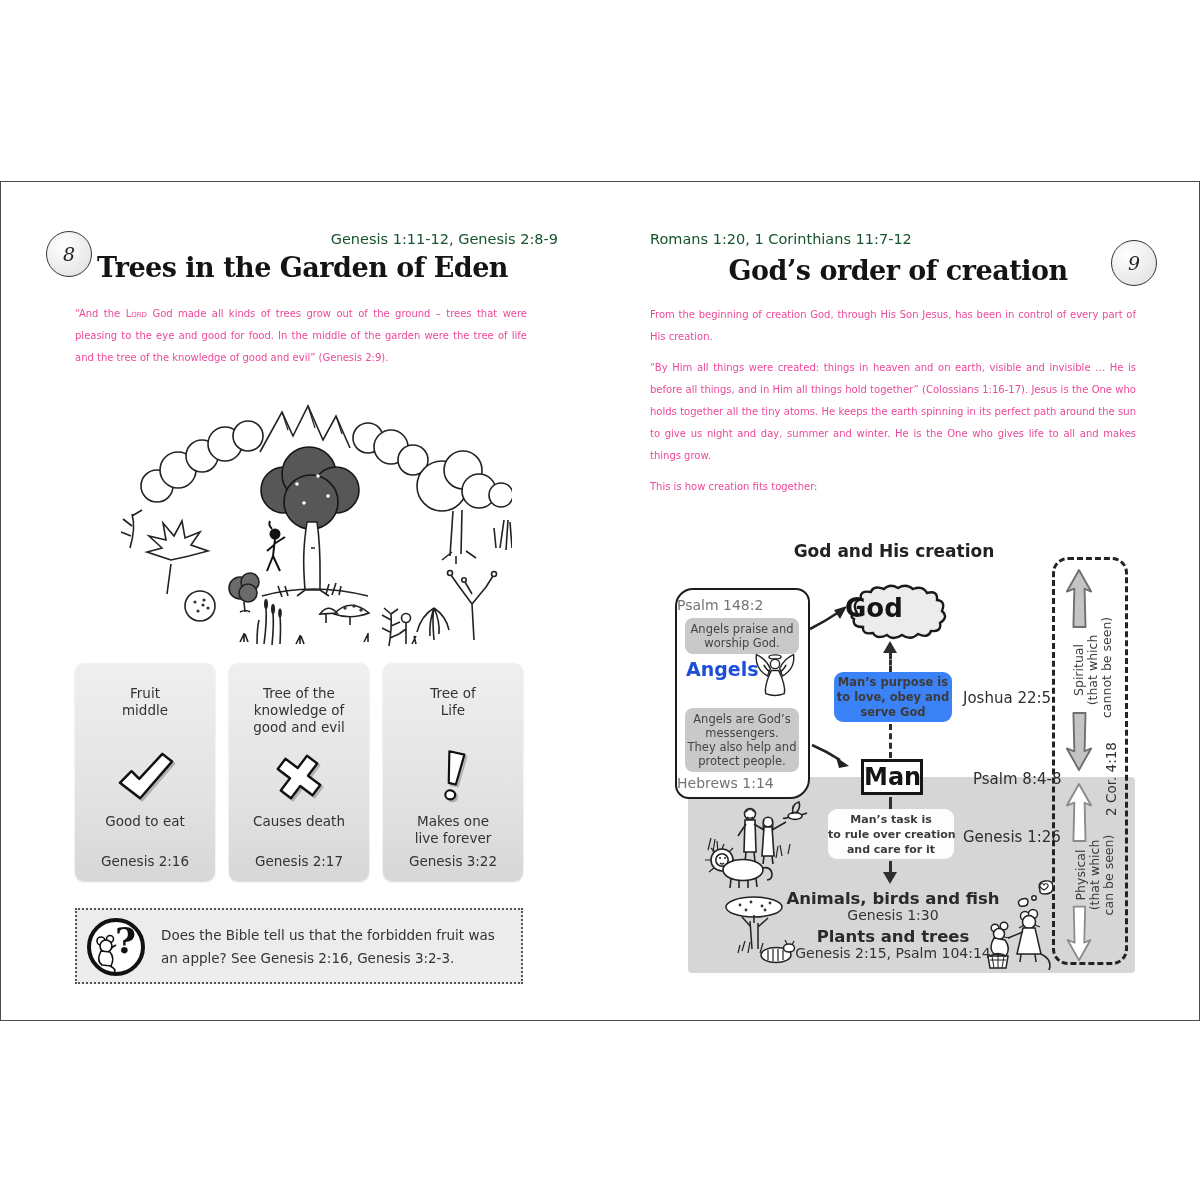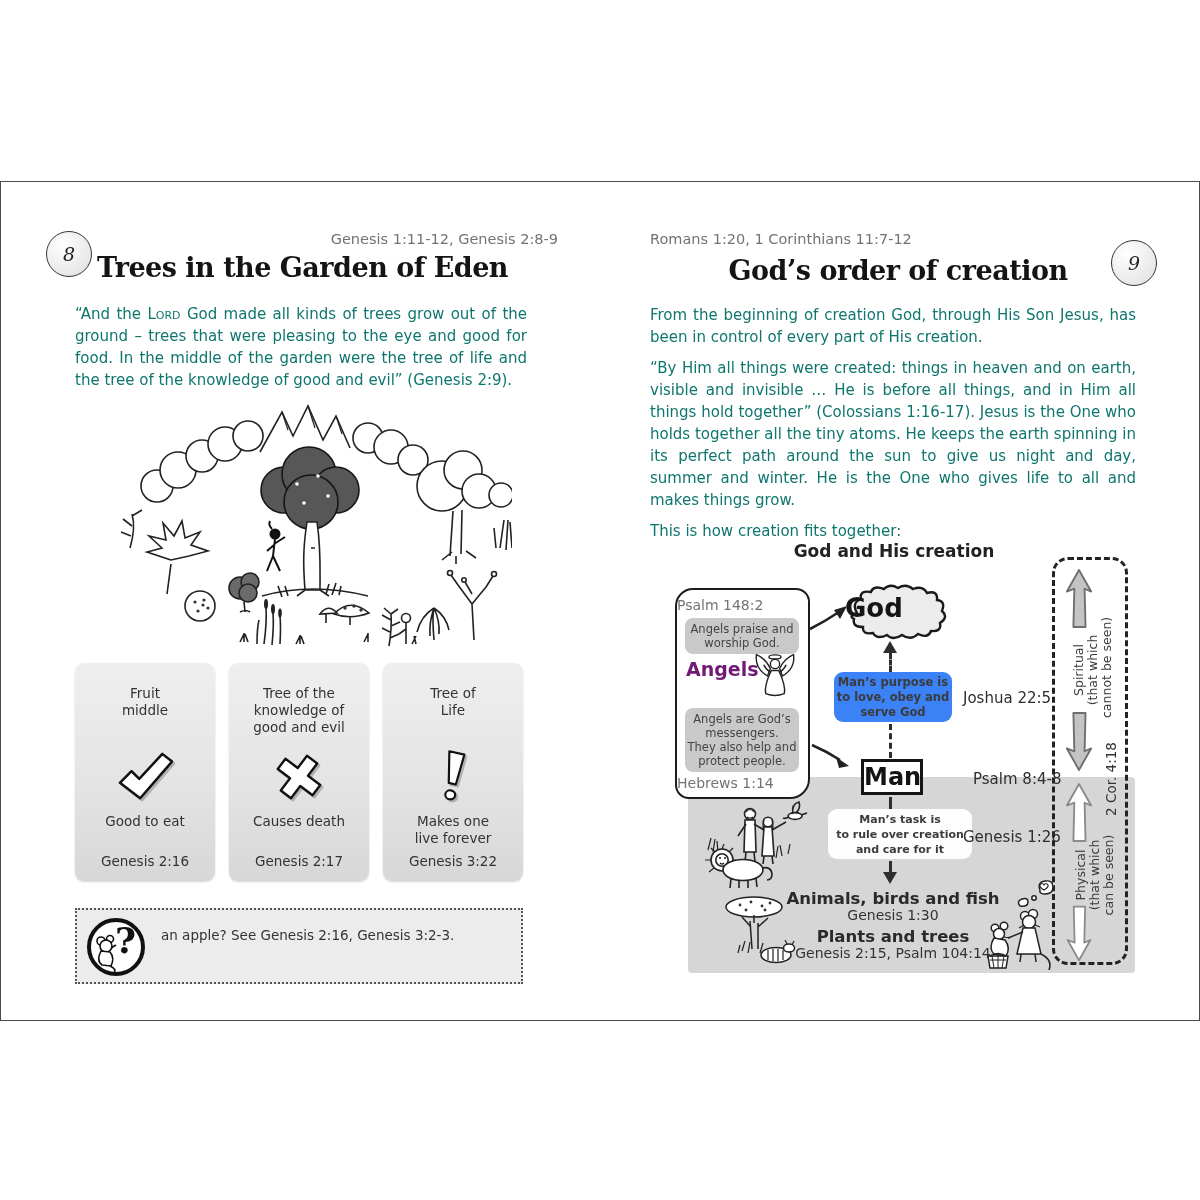--- a/index.html
+++ b/index.html
@@ -4,24 +4,24 @@
 <style>
   html,body{margin:0;padding:0;background:#fff;}
   .canvas{position:relative;width:1200px;height:1200px;background:#ffffff;overflow:hidden;
           font-family:"DejaVu Sans",sans-serif;color:#3a3a3a;}
   .abs{position:absolute;}
   .spread{position:absolute;left:0;top:181px;width:1198px;height:838px;border:1px solid #4a4a4a;background:#fff;}
   .pagenum{width:44px;height:44px;border:1.5px solid #333;border-radius:50%;
            background:radial-gradient(circle at 35% 30%, #ffffff 0%, #e3e3e3 85%);
            display:flex;align-items:center;justify-content:center;
            font-family:"DejaVu Serif",serif;font-style:italic;font-size:19px;color:#222;}
-  .scripref{font-size:14.5px;color:#737373;}
+  .scripref{font-size:14.5px;color:#14532d;}
   .pagetitle{font-family:"DejaVu Serif",serif;font-weight:bold;font-size:27px;color:#141414;
              text-align:center;letter-spacing:-0.5px;}
-  .bodytext{font-size:15px;line-height:22px;text-align:justify;color:#0f766e;}
+  .bodytext{font-size:10px;line-height:22px;text-align:justify;color:#ec4899;}
   .bodytext p{margin:0 0 9px 0;}
   .smallcaps{font-variant:small-caps;}
   
   .card{width:140px;height:218px;border-radius:9px;
         background:linear-gradient(180deg,#efefef 0%,#e4e4e4 55%,#d7d7d7 100%);
         box-shadow:0 1px 2px rgba(0,0,0,0.18);
         display:flex;flex-direction:column;align-items:center;padding-top:22px;box-sizing:border-box;}
   .card-title{height:56px;text-align:center;font-size:13.5px;line-height:17px;color:#333;}
   .card-iconbox{height:72px;display:flex;align-items:center;justify-content:center;}
   .card-caption{height:40px;text-align:center;font-size:13.5px;line-height:17px;color:#333;}
@@ -36,26 +36,26 @@
   .qtext{position:absolute;left:84px;top:14px;font-size:13.5px;line-height:23px;color:#333;}
   .qline{white-space:nowrap;}
   
   .diag-title{font-weight:bold;font-size:17px;color:#222;text-align:center;}
   .grayregion{left:688px;top:777px;width:447px;height:196px;background:#d6d6d6;border-radius:4px;z-index:1;}
   .angelspanel{left:675px;top:588px;width:135px;height:211px;background:#fff;border:2.5px solid #1c1c1c;
                border-radius:18px 14px 20px 14px;z-index:3;box-sizing:border-box;}
   .panelref{position:absolute;width:100%;font-size:14px;color:#737373;}
   .panelnote{position:absolute;left:8px;width:114px;background:#c9c9c9;border-radius:8px;
              text-align:center;font-size:11.5px;line-height:14px;color:#444;padding:4px 0;}
-  .angels-label{position:absolute;left:9px;top:68px;font-weight:bold;font-size:19px;color:#701a75;}
+  .angels-label{position:absolute;left:9px;top:68px;font-weight:bold;font-size:19px;color:#1d4ed8;}
   .gbox{position:absolute;text-align:center;font-weight:bold;font-size:11.5px;line-height:15px;color:#3b3b3b;
         border-radius:9px;z-index:3;box-sizing:border-box;padding-top:3px;}
   .gbox div{white-space:nowrap;}
   .purpose{left:834px;top:672px;width:118px;height:50px;background:#3b82f6;}
-  .task{left:828px;top:809px;width:144px;height:50px;background:#fdfdfd;font-size:11px;}
+  .task{left:828px;top:809px;width:126px;height:50px;background:#fdfdfd;font-size:11px;}
   .manbox{left:861px;top:759px;width:62px;height:36px;background:#fff;border:3px solid #151515;
           text-align:center;font-weight:bold;font-size:24px;line-height:31px;color:#141414;z-index:3;box-sizing:border-box;}
   .godlabel{left:845px;top:593px;width:106px;font-weight:bold;font-size:26px;color:#151515;z-index:4;}
   .diagref{font-size:15px;color:#2e2e2e;z-index:3;}
   .dashline{border-left:3px dashed #2e2e2e;width:0;z-index:2;}
   .arrhead-up{width:0;height:0;border-left:7px solid transparent;border-right:7px solid transparent;
               border-bottom:12px solid #2e2e2e;z-index:2;}
   .arrhead-down{width:0;height:0;border-left:7px solid transparent;border-right:7px solid transparent;
                 border-top:12px solid #2e2e2e;z-index:2;}
   .biglabel{font-weight:bold;font-size:16.5px;color:#2a2a2a;text-align:center;z-index:3;}
@@ -249,20 +249,21 @@
             <circle cx="17" cy="5" r="3.5"></circle>
           <circle cx="13" cy="12" r="6"></circle>
           <path d="M8,17 q-5,10 1,14 l9,1 q4,-8 -1,-14 Z"></path>
           <path d="M17,32 q7,3 4,7" fill="none"></path>
           <path d="M18,14 l5,-3" fill="none"></path>
         </g>
       </svg>
       <span class="qmark">?</span>
     </div>
     <div class="qtext">
+      <div class="qline">Does the Bible tell us that the forbidden fruit was</div>
       <div class="qline">an apple? See Genesis 2:16, Genesis 3:2-3.</div>
     </div>
   </div>
 
   <div class="abs scripref" style="left:650px;top:231px;width:400px;">Romans 1:20, 1 Corinthians 11:7-12</div>
   <div class="abs pagenum" style="left:1111px;top:240px;">
     <span>9</span>
   </div>
   <div class="abs pagetitle" style="left:655px;top:255px;width:486px;">God’s order of creation</div>
 

